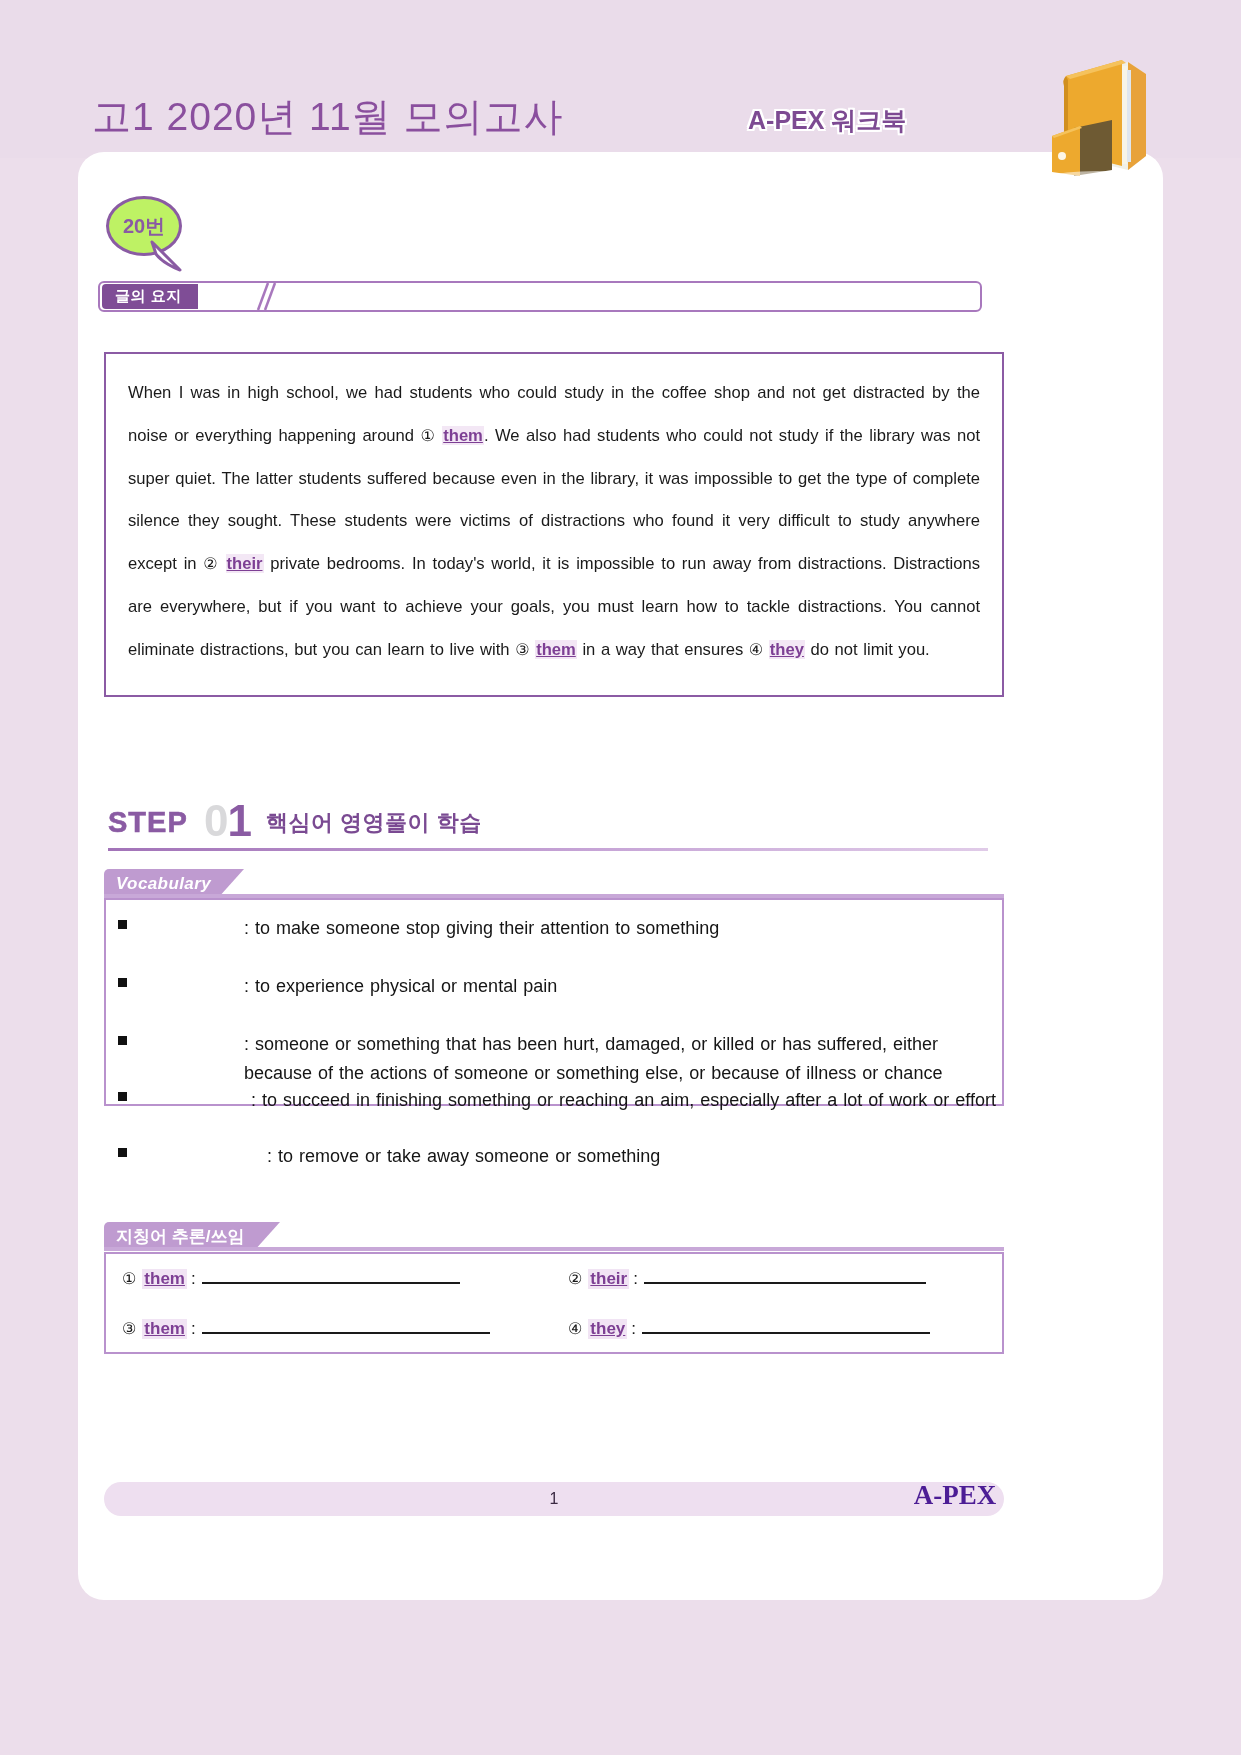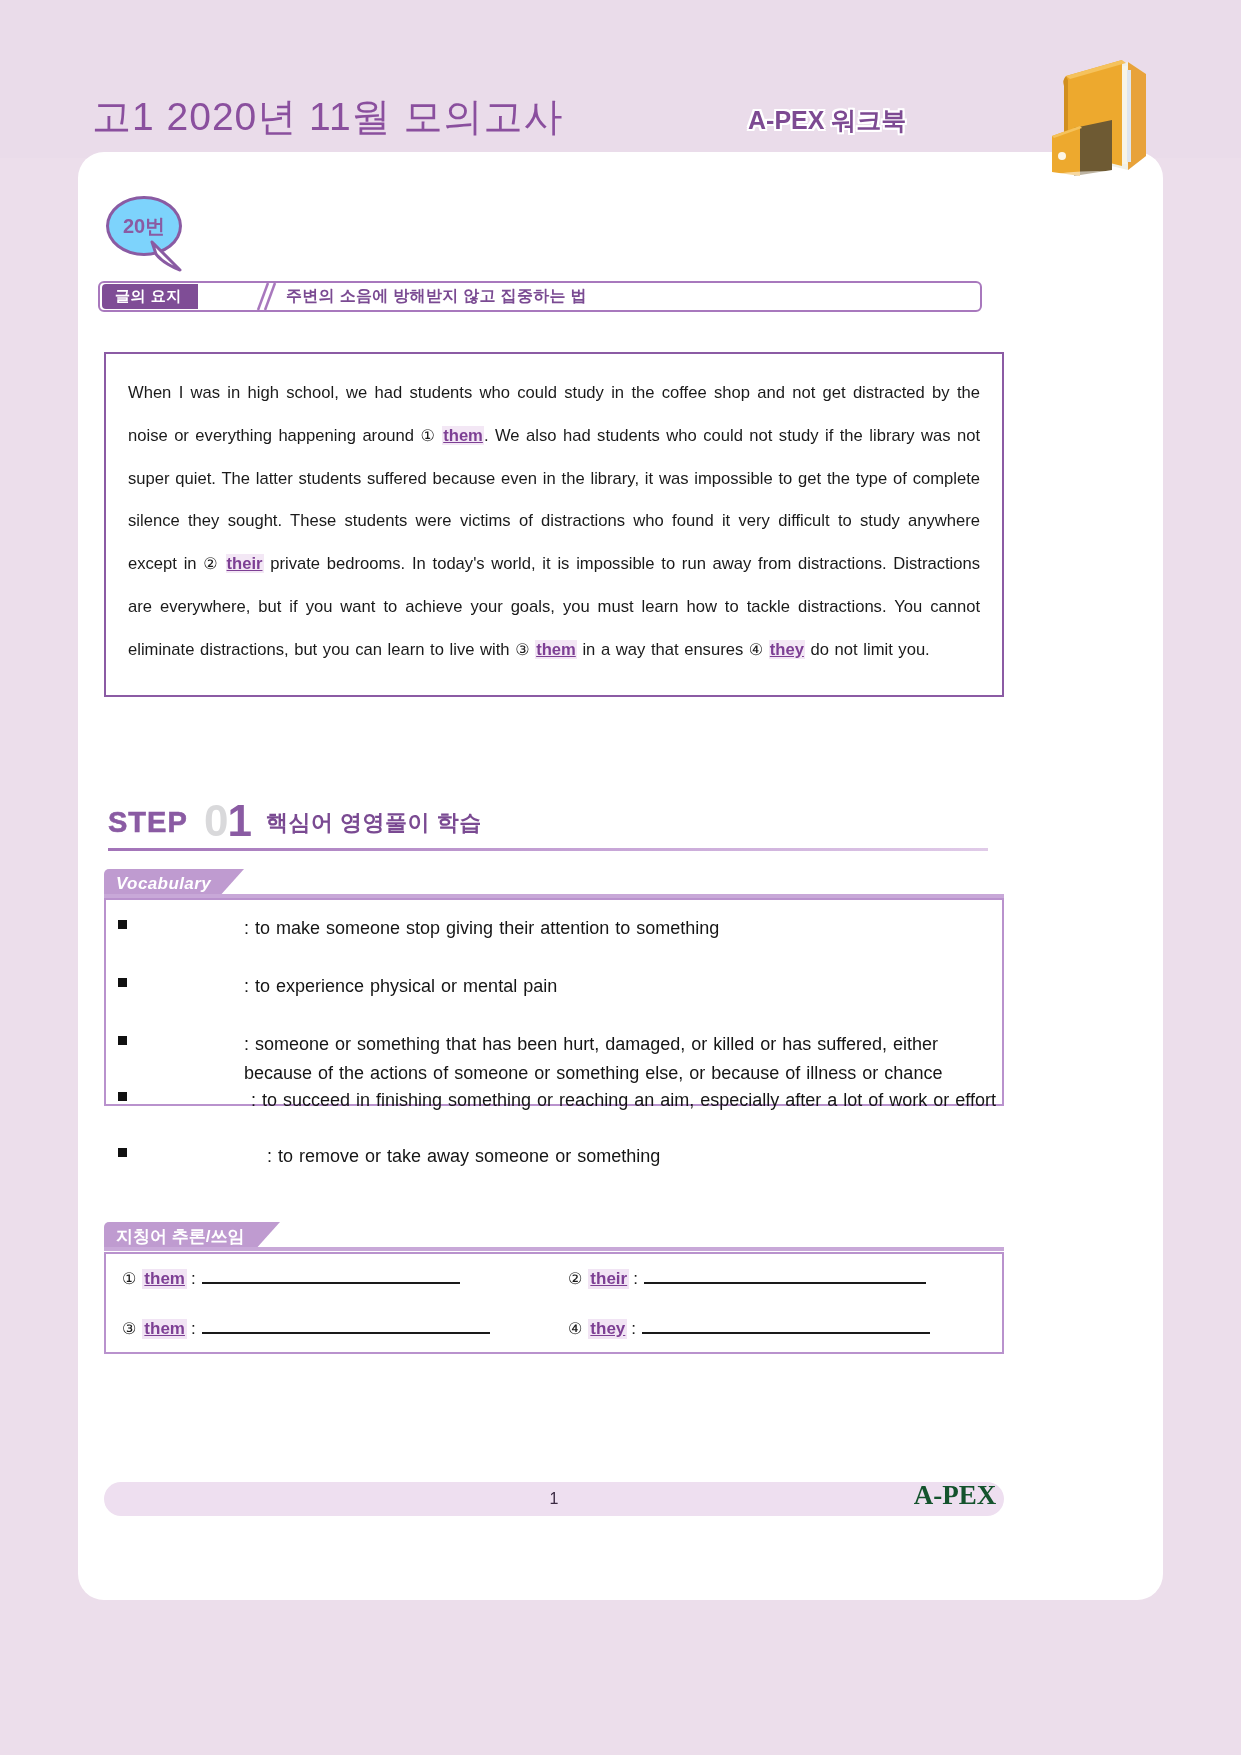--- a/index.html
+++ b/index.html
@@ -71,21 +71,21 @@
     left: 106px; top: 196px;
     width: 76px; height: 60px;
     border: 3px solid #8a5ba3;
     border-radius: 50%;
     display: flex;
     align-items: center;
     justify-content: center;
     font-size: 20px;
     font-weight: bold;
     color: #8a5ba3;
-    background: #7dd3fc;
+    background: #bef264;
   }
   .q-tail {
     position: absolute;
     left: 150px; top: 240px;
     width: 34px; height: 34px;
   }
 
   
   .topic-row {
     position: absolute;
@@ -302,21 +302,21 @@
     color: #3b2a42;
   }
   .footer-logo {
     position: absolute;
     left: 905px; top: 1480px;
     width: 100px;
     text-align: center;
     font-family: "Liberation Serif", serif;
     font-size: 27px;
     font-weight: bold;
-    color: #14532d;
+    color: #4c1d95;
     letter-spacing: 0px;
   }
 </style>
 </head>
 <body>
 
 <div class="page-bg"></div>
 <div class="top-band"></div>
 <div class="card"></div>
 
@@ -343,21 +343,20 @@
   <path d="M2 2 C12 12 22 22 30 30 C24 28 12 22 6 14 Z" fill="#fff" stroke="#8a5ba3" stroke-width="3" stroke-linejoin="round"></path>
 </svg>
 
 <div class="topic-row">
   <div class="topic-outline"></div>
   <div class="topic-label">글의 요지</div>
   <svg class="topic-slash" viewBox="0 0 30 29">
     <path d="M20 1 L10 28" stroke="#a878bd" stroke-width="2.5" fill="none"></path>
     <path d="M27 1 L17 28" stroke="#a878bd" stroke-width="2.5" fill="none"></path>
   </svg>
-  <div class="topic-text">주변의 소음에 방해받지 않고 집중하는 법</div>
 </div>
 
 <div class="passage-box">
   <div class="passage" id="passage-text"><span>When I was in high school, we had students who could study in the coffee shop and not get distracted by the noise or everything happening around </span><span class="circ">①</span><span> </span><span class="pron">them</span><span>. We also had students who could not study if the library was not super quiet. The latter students suffered because even in the library, it was impossible to get the type of complete silence they sought. These students were victims of distractions who found it very difficult to study anywhere except in </span><span class="circ">②</span><span> </span><span class="pron">their</span><span> private bedrooms. In today's world, it is impossible to run away from distractions. Distractions are everywhere, but if you want to achieve your goals, you must learn how to tackle distractions. You cannot eliminate distractions, but you can learn to live with </span><span class="circ">③</span><span> </span><span class="pron">them</span><span> in a way that ensures </span><span class="circ">④</span><span> </span><span class="pron">they</span><span> do not limit you.</span></div>
 </div>
 
 <div class="step-head" style="left:108px; top:800px; width:880px;">
   <span class="step-word">STEP</span>
   <span class="step-num" style="left:96px;">
     <span class="z">0</span><span class="d">1</span>

